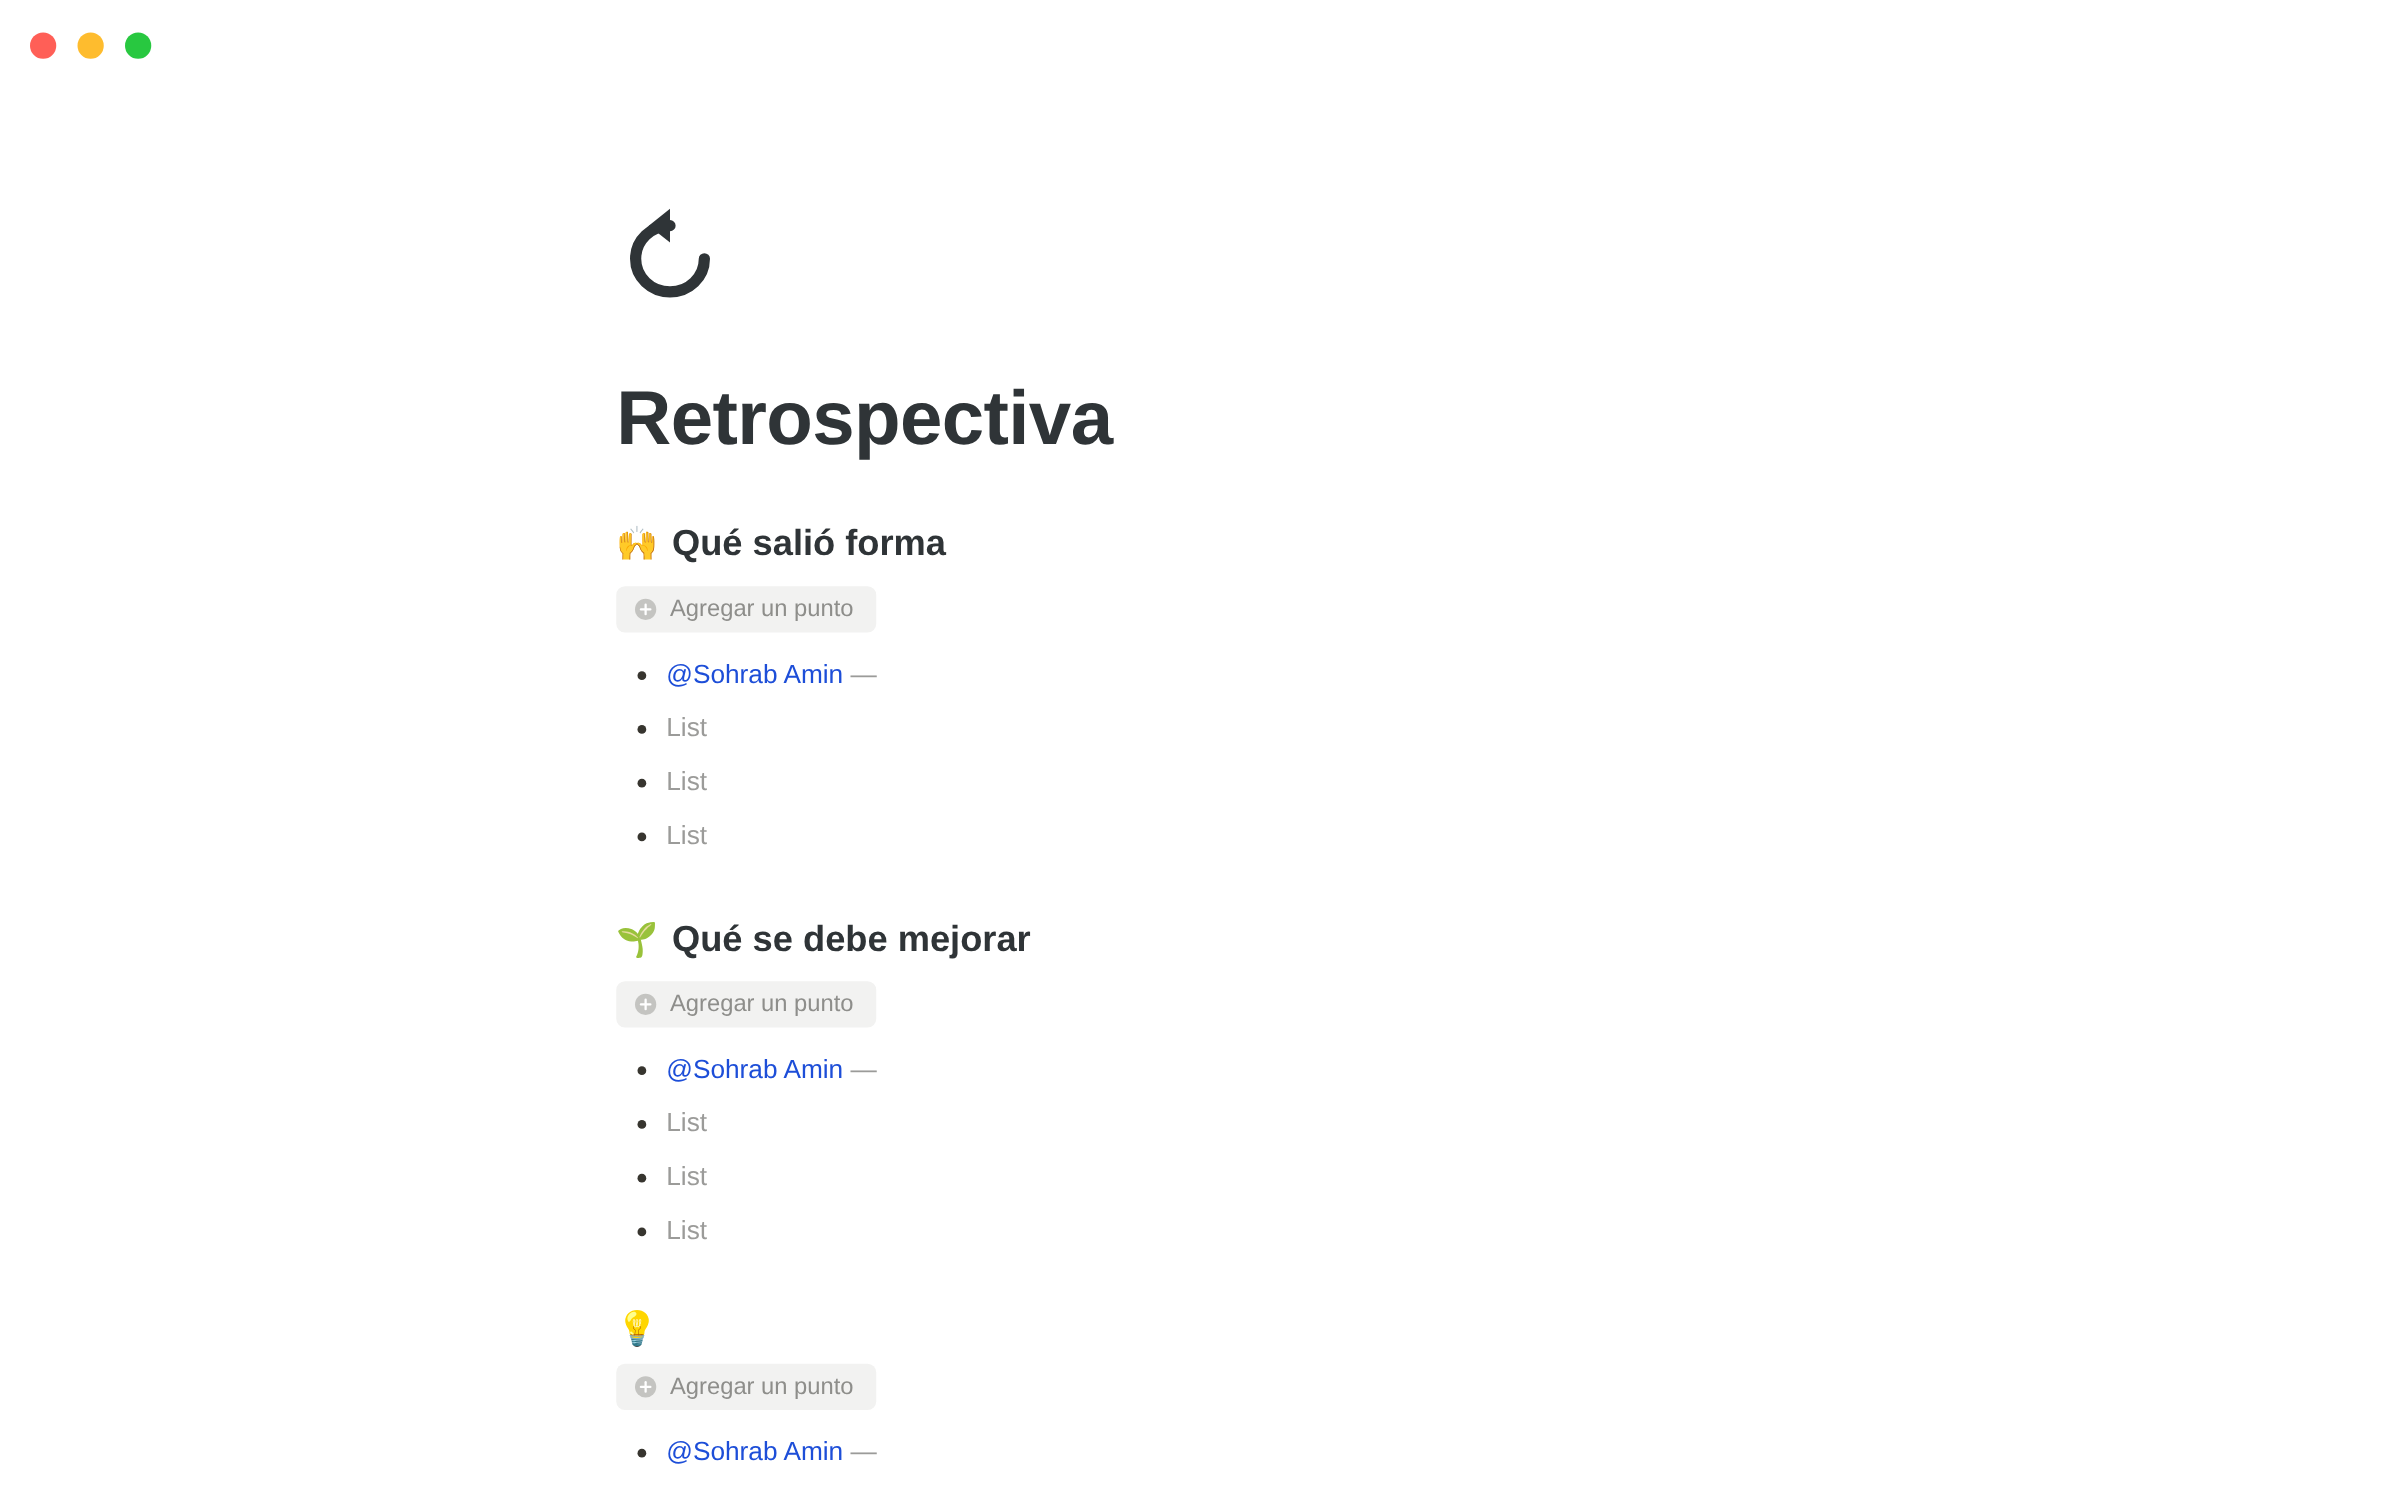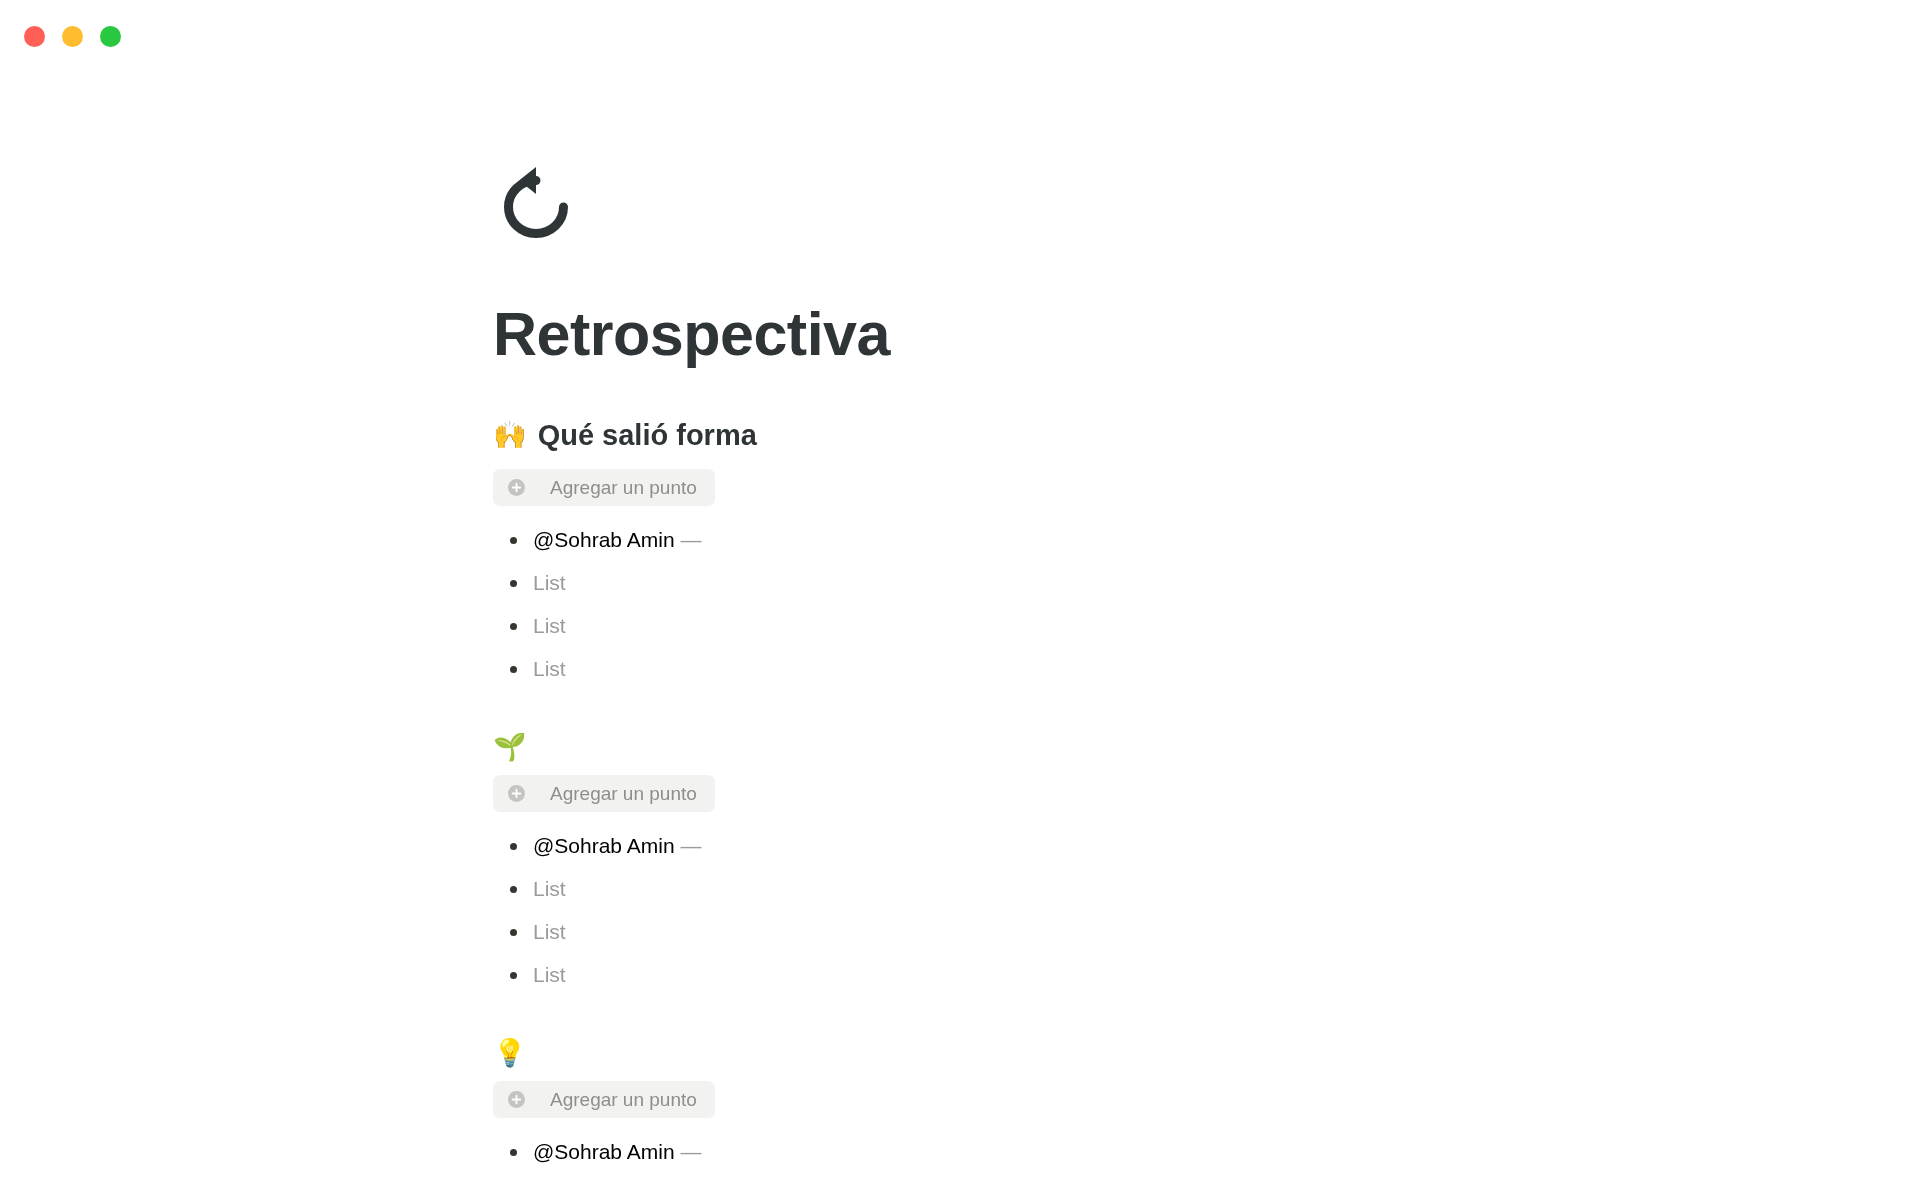--- a/index.html
+++ b/index.html
@@ -97,21 +97,21 @@
     font-size: 27px;
     line-height: 1;
     display: inline-block;
   }
 
   
   .add-button {
     margin-top: 14px;
     display: inline-flex;
     align-items: center;
-    gap: 24px;
+    gap: 10px;
     background: #f2f2f1;
     border: none;
     border-radius: 7px;
     padding: 9px 18px 9px 14px;
     cursor: pointer;
     font-family: "Liberation Sans", sans-serif;
   }
   .add-button .plus-icon {
     width: 19px;
     height: 19px;
@@ -141,21 +141,21 @@
     content: "";
     position: absolute;
     left: 17px;
     top: 19px;
     width: 7px;
     height: 7px;
     border-radius: 50%;
     background: #37352f;
   }
   .mention {
-    color: #000000;
+    color: #1d4ed8;
   }
 </style>
 </head>
 <body>
 
 <div class="window-chrome">
   <div class="traffic-lights">
     <span class="traffic-light tl-close"></span>
     <span class="traffic-light tl-min"></span>
     <span class="traffic-light tl-max"></span>
@@ -201,20 +201,21 @@
         </li>
         <li class="bullet-item">
           <span>List</span>
         </li>
       </ul>
     </div>
 
     <div class="section">
       <h2 class="section-heading">
         <span class="section-emoji">🌱</span>
+        <span>Qué se debe mejorar</span>
       </h2>
       <button class="add-button">
         <span class="plus-icon">
           <svg viewBox="0 0 19 19" width="19" height="19" aria-hidden="true">
             <circle cx="9.5" cy="9.5" r="8.5" fill="#c4c4c1"></circle>
             <rect x="8.6" y="4.8" width="1.8" height="9.4" rx="0.9" fill="#ffffff"></rect>
             <rect x="4.8" y="8.6" width="9.4" height="1.8" rx="0.9" fill="#ffffff"></rect>
           </svg>
         </span>
         <span class="add-button-label">Agregar un punto</span>

